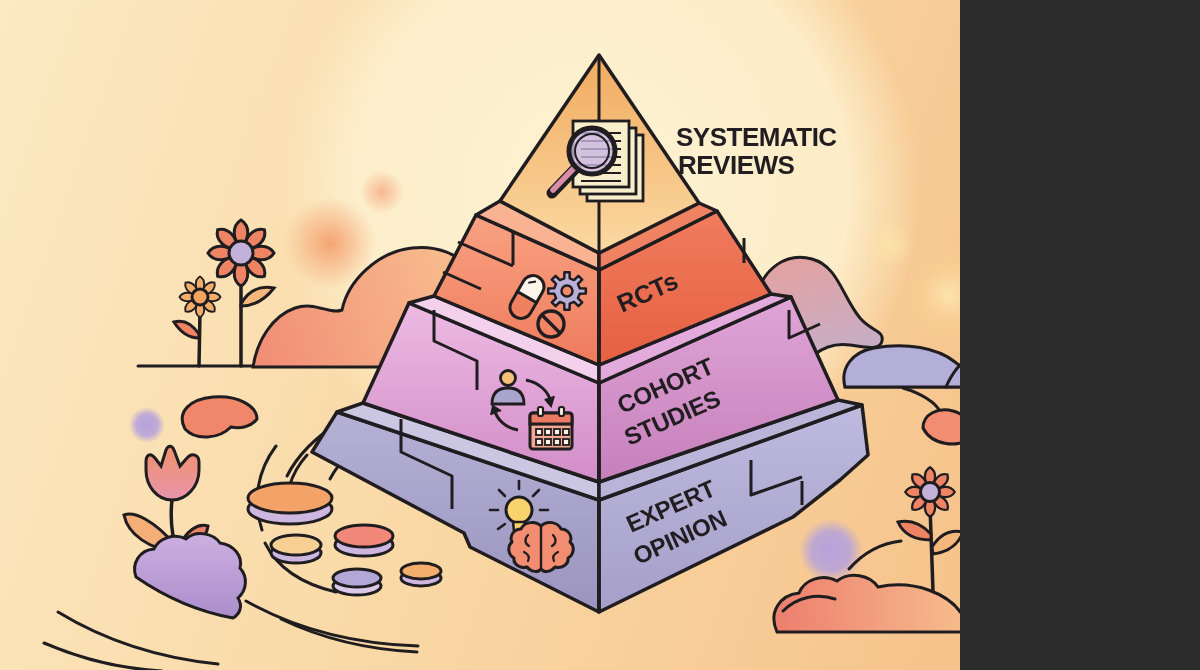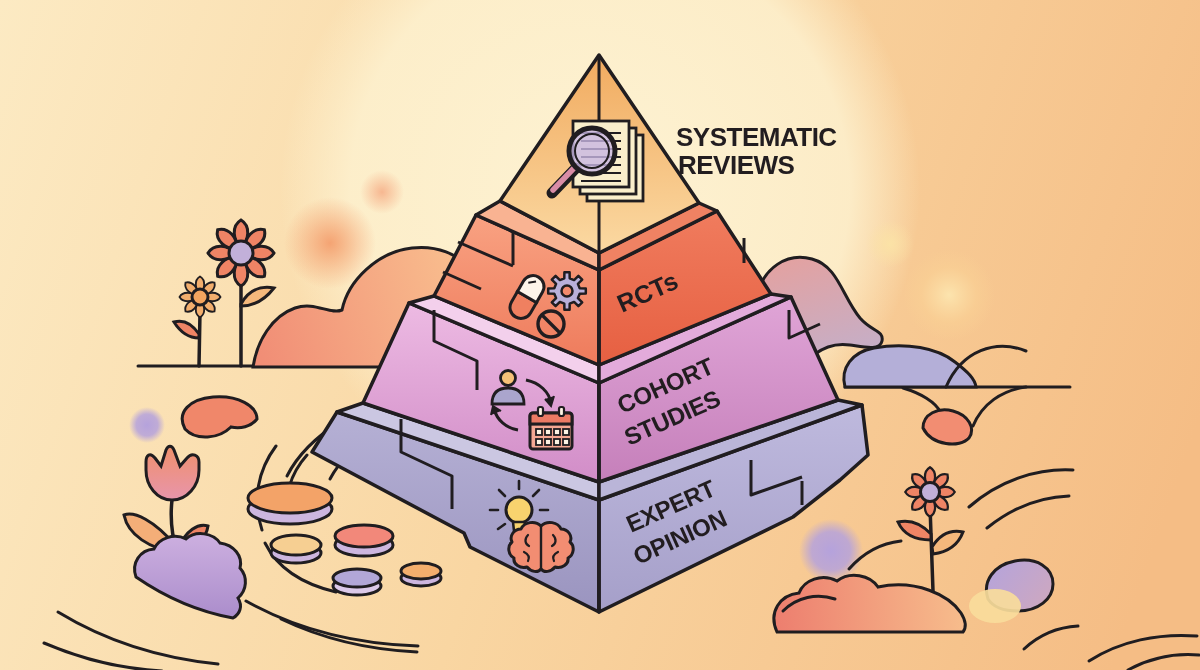--- a/index.html
+++ b/index.html
@@ -1,16 +1,16 @@
 <!DOCTYPE html>
 <html><head>
 <meta charset="utf-8">
 <style>
   html,body{margin:0;padding:0;background:#2b2b2b;}
-  .stage{position:relative;width:1200px;height:670px;overflow:hidden;font-family:"Liberation Sans",sans-serif;}
+  .stage{position:relative;width:960px;height:670px;overflow:hidden;font-family:"Liberation Sans",sans-serif;}
   .stage svg{display:block;}
   text{font-family:"Liberation Sans","DejaVu Sans",sans-serif;font-weight:bold;fill:#221d20;}
   .title-line{font-size:26px;letter-spacing:-0.5px;}
   .tier-label{font-size:24px;letter-spacing:-0.3px;}
   .rct-label{font-size:25px;}
 </style>
 </head>
 <body>
 
 <div class="stage">

